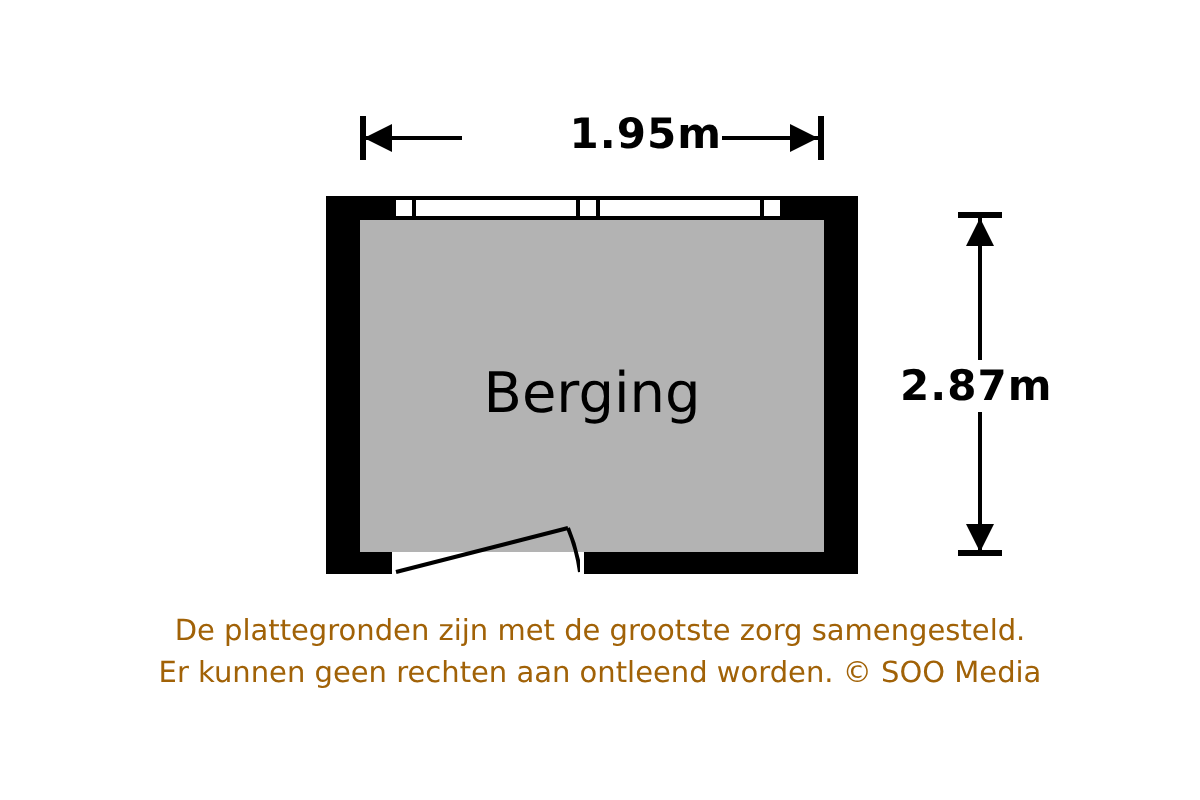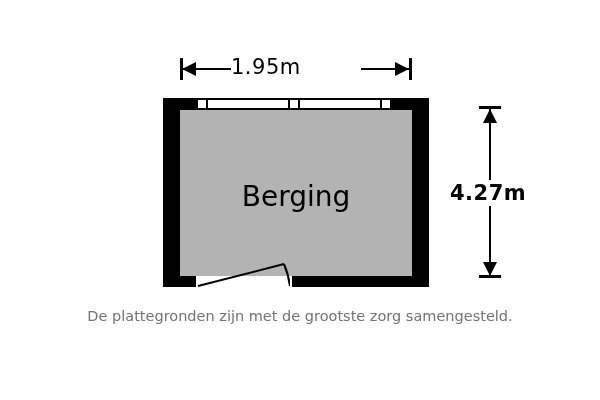--- a/index.html
+++ b/index.html
@@ -65,23 +65,23 @@
     top: 62px;
     border-top: 7px solid transparent;
     border-bottom: 7px solid transparent;
     border-left: 14px solid #000;
   }
   .dim-top-label {
     position: absolute;
     left: 231px;
     top: 54px;
     width: 130px;
-    text-align: left;
+    text-align: right;
     font-size: 21px;
-    font-weight: normal;
+    font-weight: bold;
     color: #000;
     background: #ffffff;
     line-height: 26px;
     letter-spacing: 0.5px;
   }
 
   
   .dim-right-line {
     position: absolute;
     left: 489px;
@@ -208,21 +208,21 @@
   }
 
   
   .footer {
     position: absolute;
     left: 0;
     top: 306px;
     width: 600px;
     text-align: center;
     font-size: 14.5px;
-    color: #737373;
+    color: #a16207;
     line-height: 21px;
     font-family: "DejaVu Sans", sans-serif;
   }
   .footer div { display: block; }
 </style>
 </head>
 <body>
 
 <div id="floorplan">
 
@@ -231,36 +231,37 @@
   <div class="dim-top-line"></div>
   <div class="arrow arrow-left"></div>
   <div class="arrow arrow-right"></div>
   <div class="dim-top-label">1.95m</div>
 
   <div class="dim-right-cap-top"></div>
   <div class="dim-right-cap-bottom"></div>
   <div class="dim-right-line"></div>
   <div class="arrow arrow-up"></div>
   <div class="arrow arrow-down"></div>
-  <div class="dim-right-label">4.27m</div>
+  <div class="dim-right-label">2.87m</div>
 
   <div class="room-outer"></div>
   <div class="room-inner"></div>
 
   <div class="window win-1"></div>
   <div class="window win-2"></div>
   <div class="win-post post-1"></div>
   <div class="win-post post-2"></div>
   <div class="win-post post-3"></div>
 
   <div class="door-opening"></div>
   <svg class="door-swing" viewBox="0 0 96 40" xmlns="http://www.w3.org/2000/svg">
     <path d="M 4 38 L 90 16" stroke="#000000" stroke-width="2" fill="none"></path>
     <path d="M 90 16 A 86 86 0 0 1 96 38" stroke="#000000" stroke-width="2" fill="none"></path>
   </svg>
 
   <div class="room-label">Berging</div>
 
   <div class="footer">
     <div>De plattegronden zijn met de grootste zorg samengesteld.</div>
+    <div>Er kunnen geen rechten aan ontleend worden. © SOO Media</div>
   </div>
 
 </div>
 
 </body></html>

